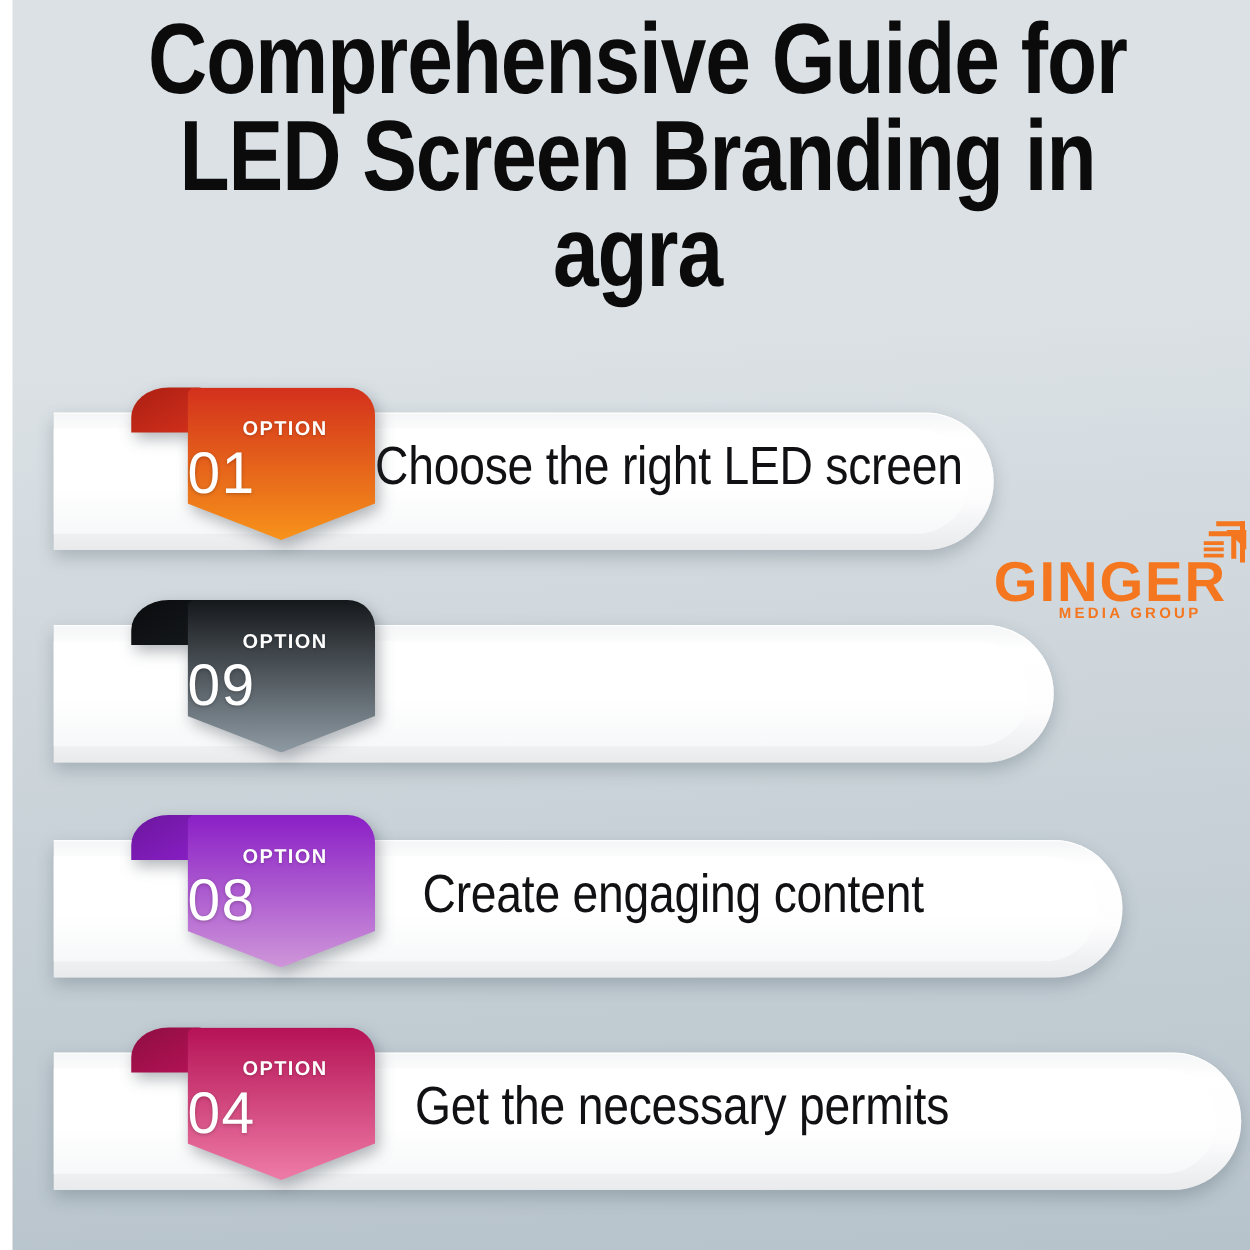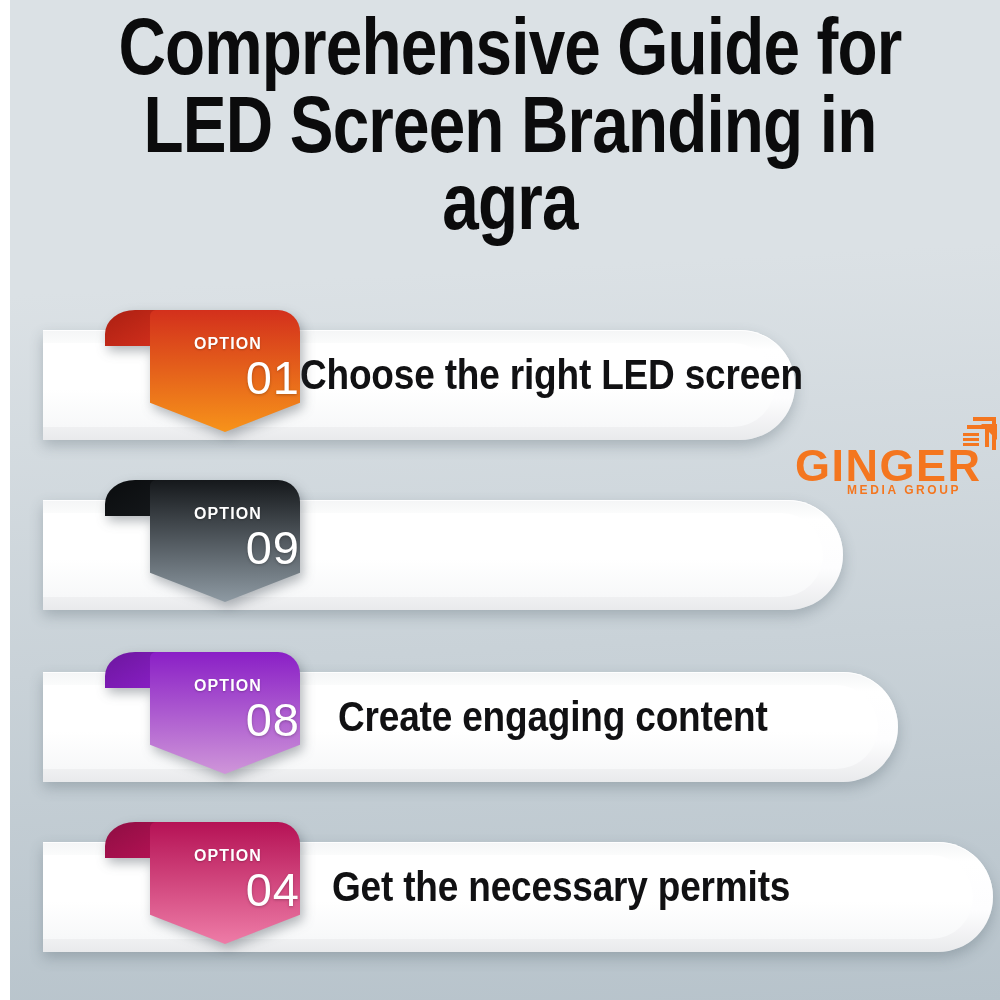--- a/index.html
+++ b/index.html
@@ -73,21 +73,21 @@
     background: linear-gradient(180deg, #ffffff 0%, #ffffff 55%, #f7f8f9 100%);
     border-top-right-radius: 44px;
     border-bottom-right-radius: 44px;
   }
   .panel-text {
     position: absolute;
     top: 50%;
     transform: translateY(-50%);
     color: #111113;
     font-family: "Liberation Sans Narrow", "Liberation Sans", sans-serif;
-    font-weight: 700;
+    font-weight: 400;
     font-size: 43px;
     letter-spacing: -0.2px;
     white-space: nowrap;
     transform-origin: left center;
   }
   .panel-text span {
     display: inline-block;
     transform: scaleX(0.86);
     transform-origin: left center;
   }
@@ -130,21 +130,21 @@
     font-size: 16px;
     font-weight: 700;
     letter-spacing: 1.1px;
     text-shadow: 0 1px 2px rgba(0,0,0,0.22);
   }
   .ribbon-number {
     position: absolute;
     left: 0;
     top: 45px;
     width: 150px;
-    text-align: right;
+    text-align: left;
     color: #ffffff;
     font-size: 47px;
     font-weight: 400;
     letter-spacing: 1px;
     line-height: 1.05;
     text-shadow: 0 1px 3px rgba(0,0,0,0.25);
   }
 
   
   .logo {

